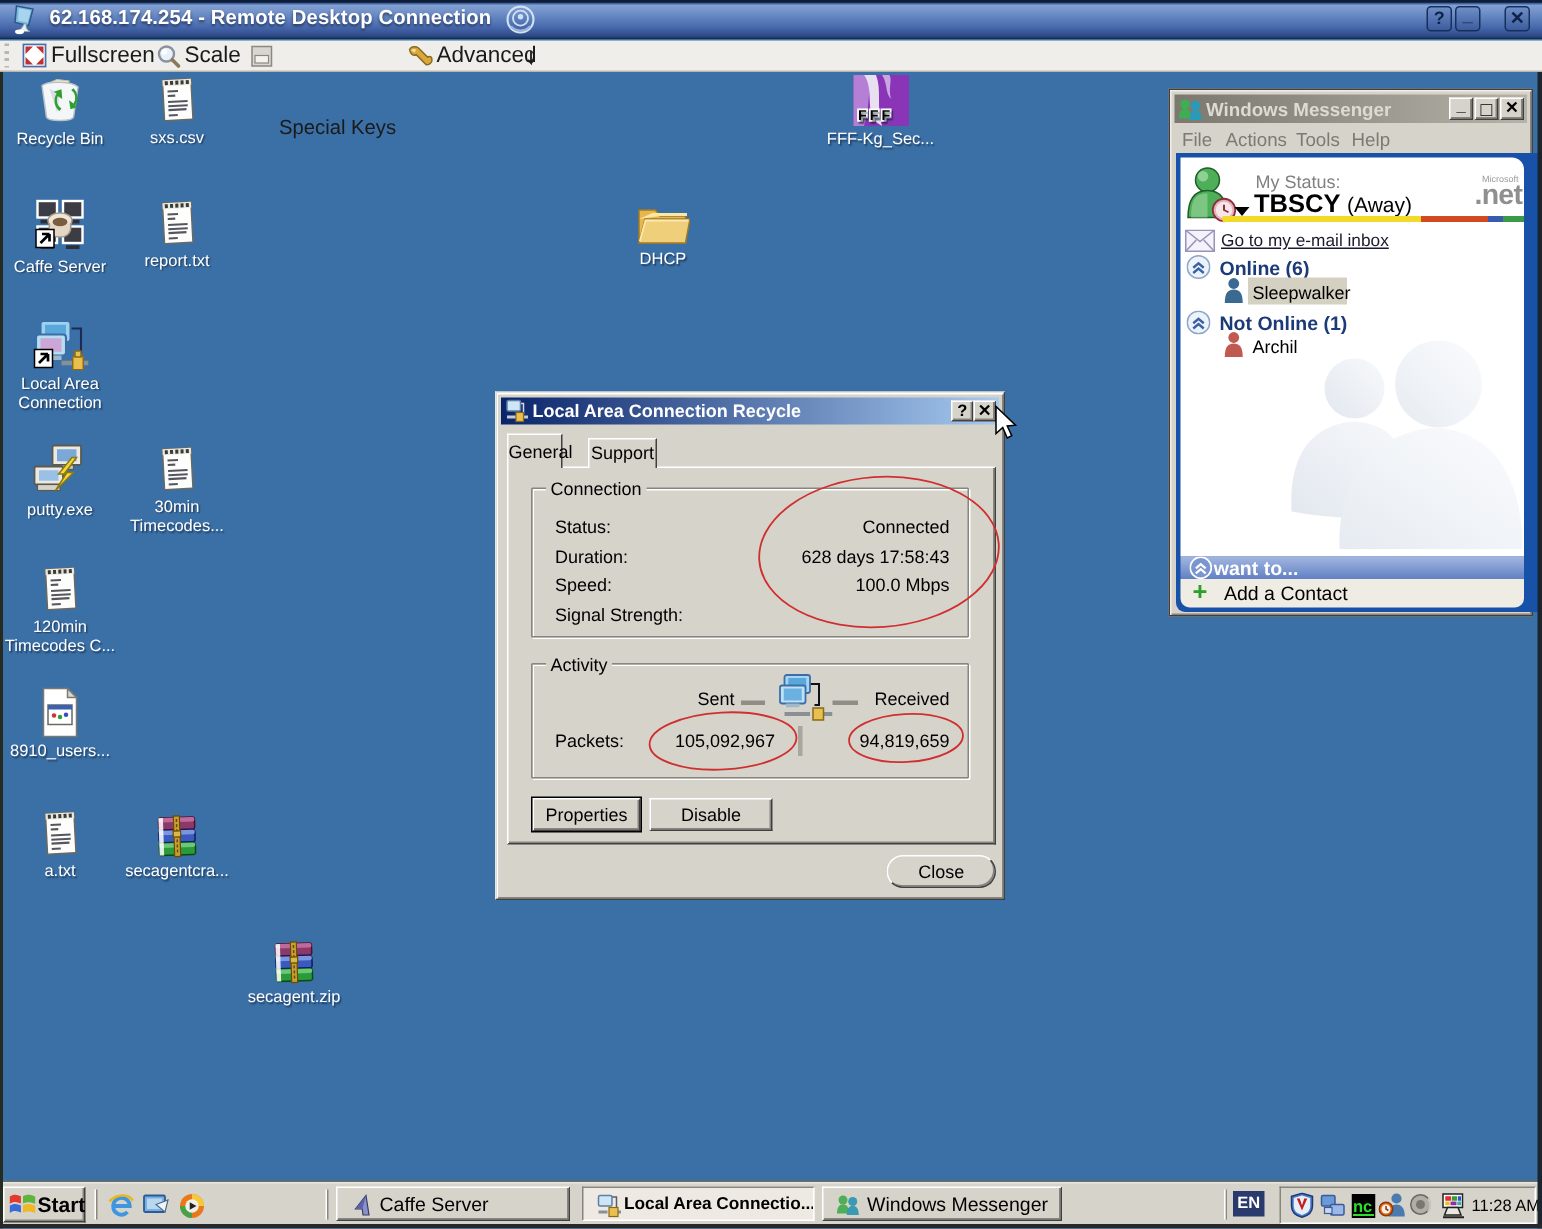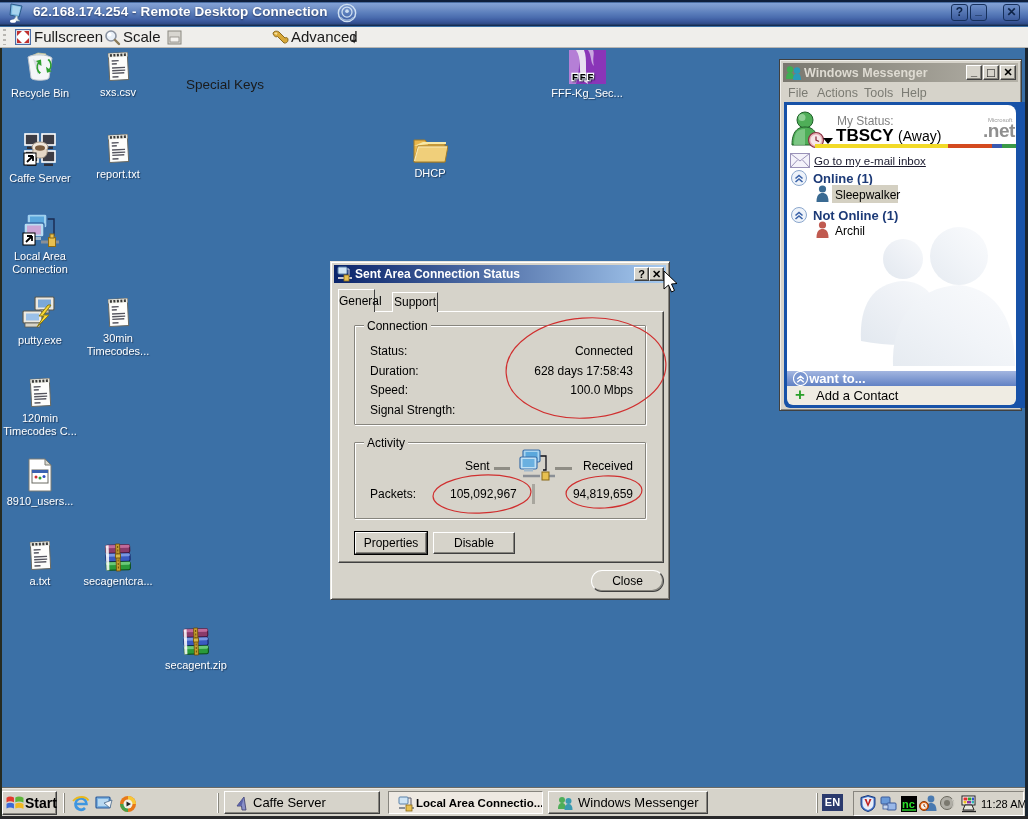--- a/index.html
+++ b/index.html
@@ -181,21 +181,21 @@
       <div class="lbl">Caffe Server</div>
     </div>
 
     <div class="dicon" style="left:76px;top:133px;">
       <svg width="26" height="32" viewBox="0 0 26 32">
           <use href="#notepad"></use>
         </svg>
       <div class="lbl">report.txt</div>
     </div>
 
-    <div class="dicon" style="left:388px;top:136px;">
+    <div class="dicon" style="left:400px;top:136px;">
       <svg width="36" height="28" viewBox="0 0 36 28">
         <path d="M2 4 L13 4 L16 8 L33 8 L33 26 L2 26 Z" fill="#e8b64c" stroke="#a07a28" stroke-width="1"></path>
         <path d="M2 10 L11 6 L34 6 L34 8 L16 8 Z" fill="#f7e9a8"></path>
         <path d="M2 26 L6 10 L36 10 L33 26 Z" fill="#f0cf7a" stroke="#a07a28" stroke-width="1"></path>
         <path d="M2.5 25 L6.3 11 L35 11" fill="none" stroke="#fbe9b2" stroke-width="1.2"></path>
       </svg>
       <div class="lbl">DHCP</div>
     </div>
 
     <div class="dicon" style="left:-2px;top:213px;">
@@ -330,21 +330,21 @@
   </svg>
 
   <div id="dlg">
     <div id="dlgtitle">
       <svg width="16" height="16" viewBox="0 0 16 16" style="position:absolute;left:2px;top:1px;">
         <path d="M8 3 L13 3 L13 10" fill="none" stroke="#d8d8e8" stroke-width="1"></path>
         <rect x="2" y="1" width="9" height="7" rx="1" fill="#cfe4f4" stroke="#5a80a8" stroke-width="1"></rect>
         <path d="M2 12 L8 12 M11 12 L16 12" stroke="#c8c8d0" stroke-width="2"></path>
         <rect x="8" y="9" width="5" height="6" fill="#e8c050" stroke="#8a6a18" stroke-width="0.8"></rect>
       </svg>
-      <span class="txt">Sent Area Connection Status</span>
+      <span class="txt">Local Area Connection Recycle</span>
       <div class="dbtn" style="right:17px;">?</div>
       <div class="dbtn" style="right:2px;">✕</div>
     </div>
     <div class="tabpage"></div>
     <div class="tab" style="left:7px;top:27px;width:37px;height:23px;background:#d6d3ca;border-top:1px solid #fff;border-left:1px solid #fff;border-right:1px solid #404040;text-align:center;line-height:22px;z-index:3;">General</div>
     <div class="tab" style="left:61px;top:30px;width:46px;height:20px;background:#d6d3ca;border-top:1px solid #fff;border-left:1px solid #fff;border-right:1px solid #404040;text-align:center;line-height:18px;z-index:2;">Support</div>
 
     <div class="grp" style="left:23px;top:63px;width:292px;height:100px;">
       <span class="glabel">Connection</span>
       <span class="row" style="left:15px;top:18px;">Status:</span>
@@ -459,21 +459,21 @@
 
         <svg width="20" height="15" viewBox="0 0 20 15" style="position:absolute;left:3px;top:48px;">
           <rect x="0.5" y="0.5" width="19" height="14" fill="#f4f2fa" stroke="#9a92b8"></rect>
           <path d="M0.5 0.5 L10 8 L19.5 0.5 M0.5 14.5 L7.5 7 M19.5 14.5 L12.5 7" fill="none" stroke="#9a92b8"></path>
         </svg>
         <div style="position:absolute;left:27px;top:50px;font-size:11.5px;color:#1a1a2e;text-decoration:underline;">Go to my e-mail inbox</div>
 
         <svg width="16" height="16" viewBox="0 0 16 16" style="position:absolute;left:4px;top:65px;">
             <use href="#chev"></use>
           </svg>
-        <div style="position:absolute;left:26px;top:66px;font-size:13px;font-weight:bold;color:#1c3a77;">Online (1)</div>
+        <div style="position:absolute;left:26px;top:66px;font-size:13px;font-weight:bold;color:#1c3a77;">Online (6)</div>
         <div style="position:absolute;left:45px;top:80px;width:66px;height:18px;background:#d4d0c2;"></div>
         <svg width="15" height="17" viewBox="0 0 15 17" style="position:absolute;left:28px;top:80px;">
             <use href="#person" fill="#3a6a92"></use>
           </svg>
         <div style="position:absolute;left:48px;top:83px;font-size:12px;color:#000;">Sleepwalker</div>
         <svg width="16" height="16" viewBox="0 0 16 16" style="position:absolute;left:4px;top:102px;">
             <use href="#chev"></use>
           </svg>
         <div style="position:absolute;left:26px;top:103px;font-size:13px;font-weight:bold;color:#1c3a77;">Not Online (1)</div>
         <svg width="15" height="17" viewBox="0 0 15 17" style="position:absolute;left:28px;top:116px;">

